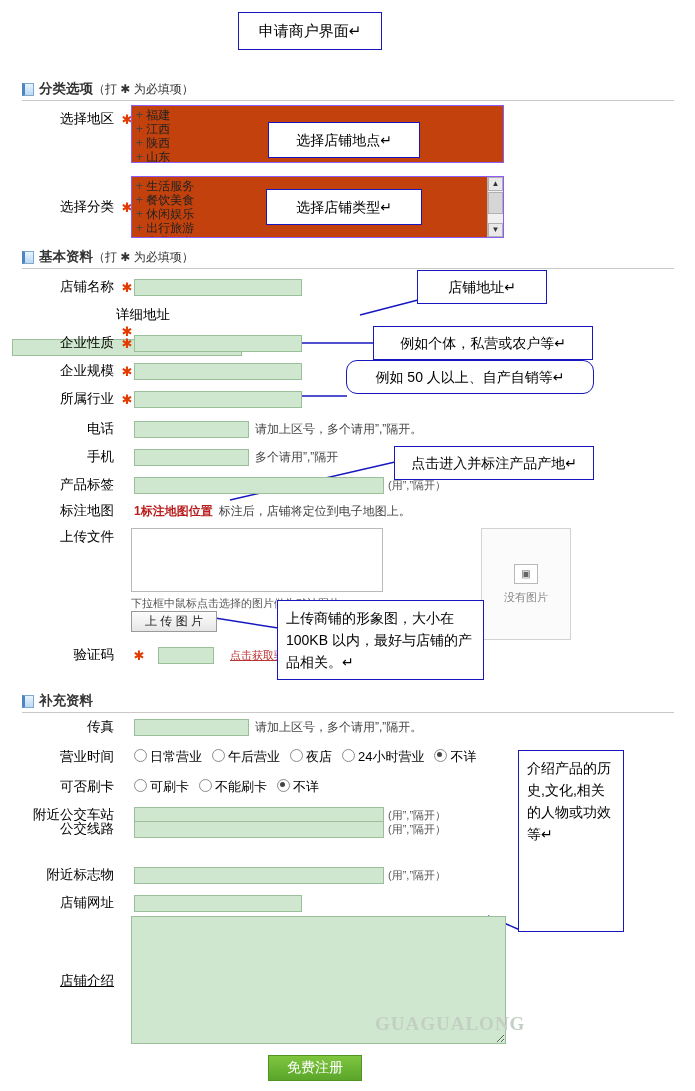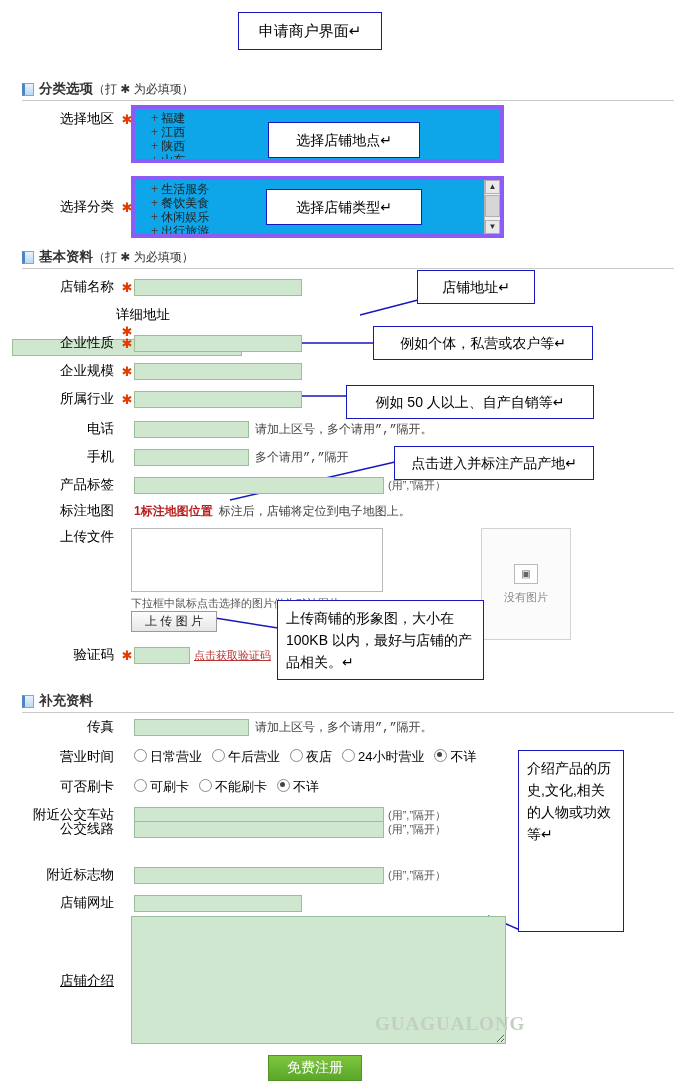--- a/index.html
+++ b/index.html
@@ -42,28 +42,28 @@
   .lbl{
     width:92px;text-align:right;padding-right:6px;
     font-size:13.5px;color:#000;
   }
   .star{color:#e23b00;font-size:13px;width:14px;display:inline-block;text-align:center;}
   .nostar{width:14px;display:inline-block;}
   .inp{
     background:#cfe6cf;border:1px solid #9bbf9b;height:17px;
     box-sizing:border-box;
   }
-  .hint{font-size:12px;color:#444;margin-left:6px;font-family:Liberation Mono, monospace;}
+  .hint{font-size:12px;color:#444;margin-left:6px;}
   .hint-small{font-size:11px;color:#555;margin-left:4px;}
 
   
   .listbox{
-    background:#0ea5e9;border:4px solid #8b5cf6;
+    background:#c2410c;border:1px solid #8b5cf6;
     font-size:12px;color:#222;overflow:hidden;position:relative;
-    box-sizing:border-box;padding:2px 16px;line-height:14px;
+    box-sizing:border-box;padding:2px 4px;line-height:14px;
   }
   .listbox .li:before{content:"+ ";color:#444;}
   .scroll{
     position:absolute;right:0;top:0;width:15px;height:100%;
     background:#f0f0f0;border-left:1px solid #b5b5b5;
   }
   .scroll .arrow{
     width:15px;height:14px;background:#e9e9e9;border:1px solid #b0b0b0;
     box-sizing:border-box;font-size:8px;line-height:12px;text-align:center;color:#333;
   }
@@ -252,30 +252,30 @@
   </div>
   <div class="uploadbox" style="left:131px;top:528px;width:250px;height:62px;"></div>
   <div style="position:absolute;left:131px;top:596px;font-size:11px;color:#555;">下拉框中鼠标点击选择的图片做为默认图片</div>
   <div class="btn-gray" style="left:131px;top:611px;width:84px;height:19px;">上 传 图 片</div>
 
   <div class="nopic" style="left:481px;top:528px;width:88px;height:110px;">
     <div class="ph">▣</div>
     <span>没有图片</span>
   </div>
 
-  <div class="row" style="left:22px;top:646px;">
+  <div class="row" style="left:22px;top:646px;gap:12px;">
     <span class="lbl">验证码</span>
     <span class="star">✱</span>
     <input class="inp" style="width: 56px;">
     <a class="link-red" style="margin-left:4px;font-size:11px;" href="#">点击获取验证码</a>
   </div>
 
-  <div class="callout" style="left:417px;top:270px;width:118px;height:34px;">店铺地址↵</div>
+  <div class="callout" style="left:417px;top:270px;width:130px;height:34px;">店铺地址↵</div>
   <div class="callout" style="left:373px;top:326px;width:220px;height:34px;">例如个体，私营或农户等↵</div>
-  <div class="callout" style="left:346px;top:385px;width:248px;height:34px;">例如 50 人以上、自产自销等↵</div>
+  <div class="callout" style="left:346px;top:360px;width:248px;height:34px;border-radius:11px;">例如 50 人以上、自产自销等↵</div>
   <div class="callout" style="left:394px;top:446px;width:200px;height:34px;">点击进入并标注产品产地↵</div>
   <div class="callout multi" style="left:277px;top:600px;width:207px;height:80px;">上传商铺的形象图，大小在 100KB 以内，最好与店铺的产品相关。↵</div>
 
   <div class="section-head" style="top:690px;">
     <span class="sec-icon"></span>
     <span>补充资料</span>
   </div>
 
   <div class="row" style="left:22px;top:718px;">
     <span class="lbl">传真</span>

